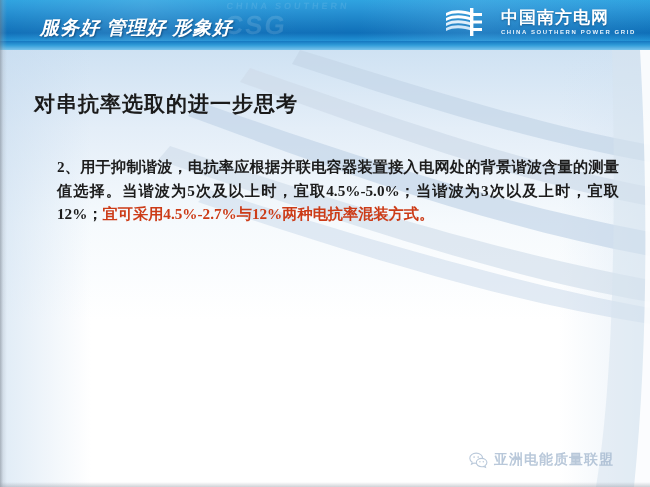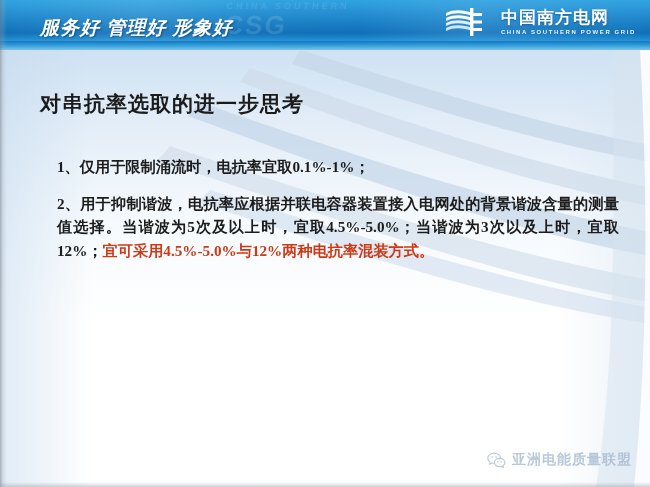--- a/index.html
+++ b/index.html
@@ -160,21 +160,21 @@
   .swoosh {
     position: absolute;
     left: 0; top: 50px;
     width: 650px; height: 437px;
     pointer-events: none;
   }
 
   
   .slide-title {
     position: absolute;
-    left: 40px; top: 90px;
+    left: 34px; top: 90px;
     font-family: "Liberation Serif", "DejaVu Serif", serif;
     font-size: 21px;
     font-weight: bold;
     color: #1b1b1b;
     letter-spacing: 1px;
     white-space: nowrap;
   }
   .body-block {
     position: absolute;
     left: 57px; top: 155px;
@@ -186,21 +186,21 @@
     line-height: 1.55;
     text-align: justify;
   }
   .para { margin: 0 0 13px 0; }
   .para:last-child { margin-bottom: 0; }
   .hl-red { color: #cc3b17; }
 
   
   .watermark {
     position: absolute;
-    right: 18px; bottom: 18px;
+    right: 36px; bottom: 18px;
     display: flex;
     align-items: center;
     gap: 6px;
     opacity: 0.72;
     white-space: nowrap;
     justify-content: space-between;
   }
   .wm-icon { width: 19px; height: 17px; display: block; }
   .wm-text {
     font-family: "Liberation Sans", "DejaVu Sans", sans-serif;
@@ -256,26 +256,23 @@
     </div>
 
     <div class="header-bottom-strip"></div>
   </div>
 
   <div class="slide-title">对串抗率选取的进一步思考</div>
 
   <div class="body-block">
 
 
+
     <p class="para">
-      <span>1、仅用于限制涌流时，电抗率宜取0.1%-1%；</span>
-    </p>
-
-    <p class="para">
-      <span>2、用于抑制谐波，电抗率应根据并联电容器装置接入电网处的背景谐波含量的测量值选择。当谐波为5次及以上时，宜取4.5%-5.0%；当谐波为3次以及上时，宜取12%；</span><span class="hl-red">宜可采用4.5%-5.0%与12%两种电抗率混装方式。</span>
+      <span>2、用于抑制谐波，电抗率应根据并联电容器装置接入电网处的背景谐波含量的测量值选择。当谐波为5次及以上时，宜取4.5%-5.0%；当谐波为3次以及上时，宜取12%；</span><span class="hl-red">宜可采用4.5%-2.7%与12%两种电抗率混装方式。</span>
     </p>
 
   </div>
 
   <div class="watermark">
     <svg class="wm-icon" viewBox="0 0 19 17">
       <path d="M7.2,1.1 C3.6,1.1 0.8,3.4 0.8,6.2 C0.8,7.8 1.7,9.2 3.2,10.1 L2.5,12.2 L4.9,11.0 C5.6,11.2 6.4,11.3 7.2,11.3 C10.8,11.3 13.6,9.0 13.6,6.2 C13.6,3.4 10.8,1.1 7.2,1.1 Z" fill="none" stroke="#9fb4cc" stroke-width="1.1"></path>
       <circle cx="5.1" cy="5.0" r="0.85" fill="#9fb4cc"></circle>
       <circle cx="9.2" cy="5.0" r="0.85" fill="#9fb4cc"></circle>
       <path d="M12.6,6.4 C15.5,6.4 17.9,8.2 17.9,10.5 C17.9,11.8 17.1,12.9 16.0,13.6 L16.5,15.3 L14.6,14.4 C14.0,14.6 13.3,14.7 12.6,14.7 C9.7,14.7 7.3,12.8 7.3,10.5 C7.3,8.2 9.7,6.4 12.6,6.4 Z" fill="#ffffff" stroke="#9fb4cc" stroke-width="1.1"></path>

